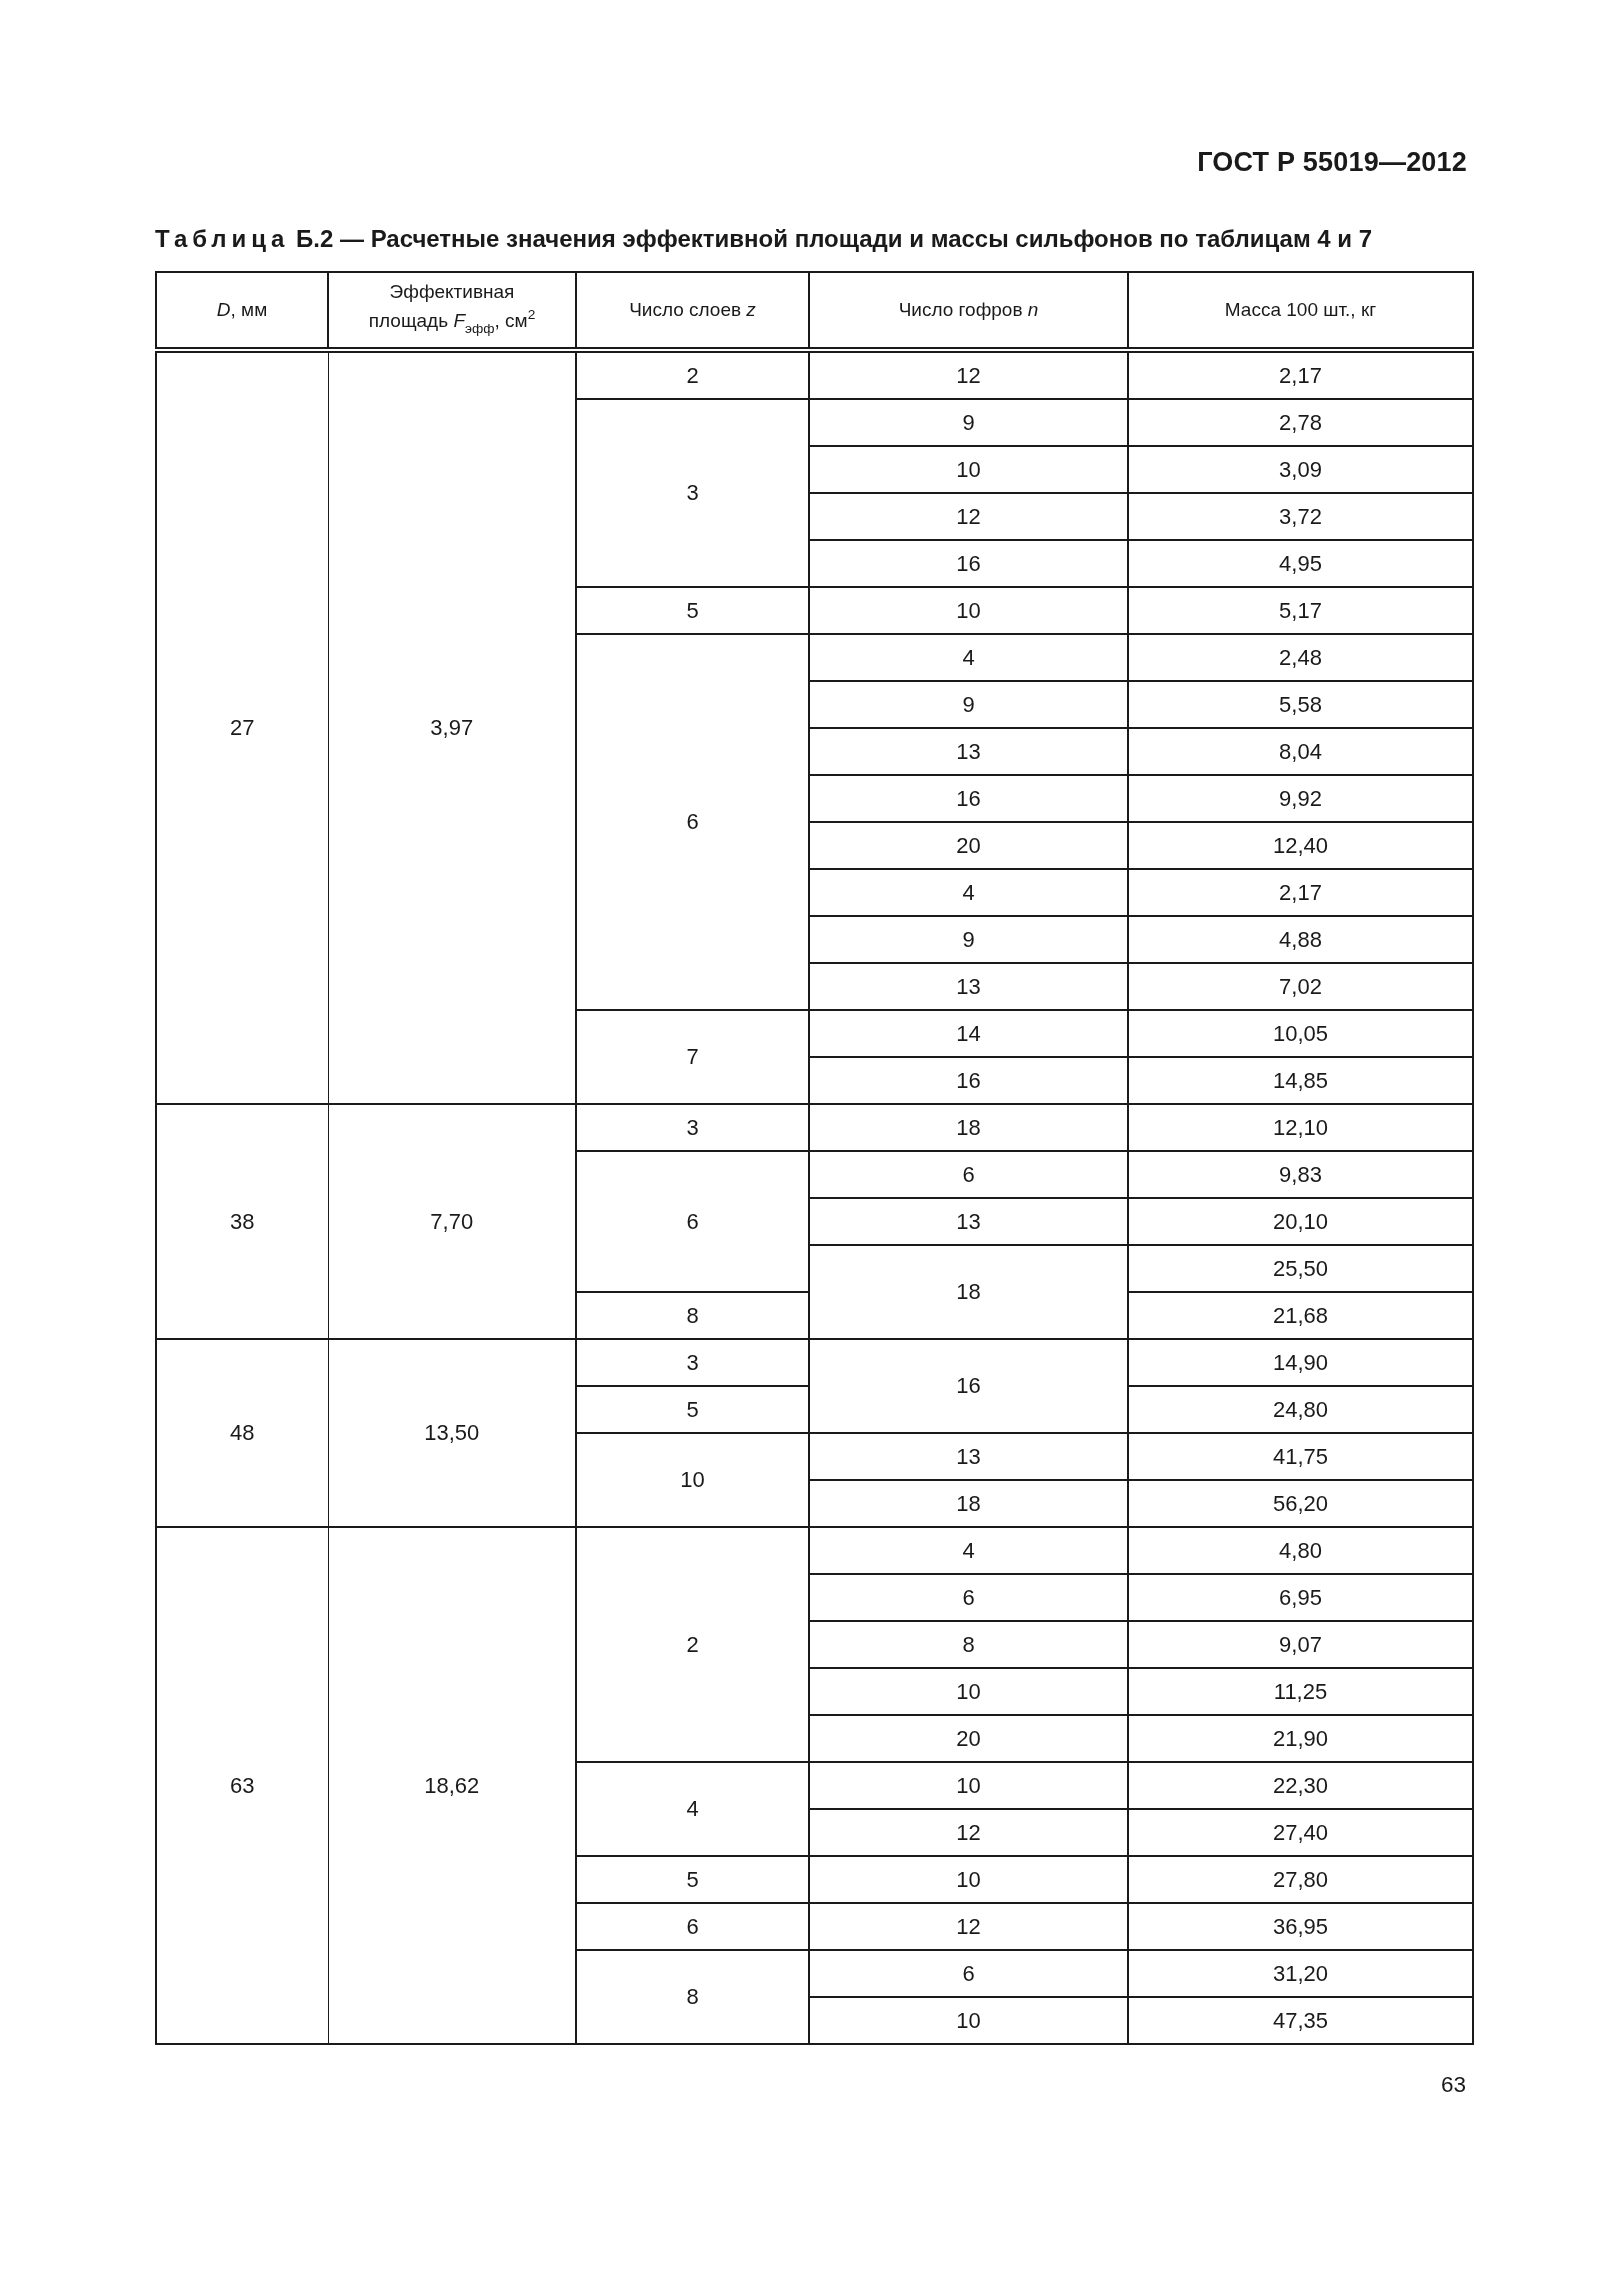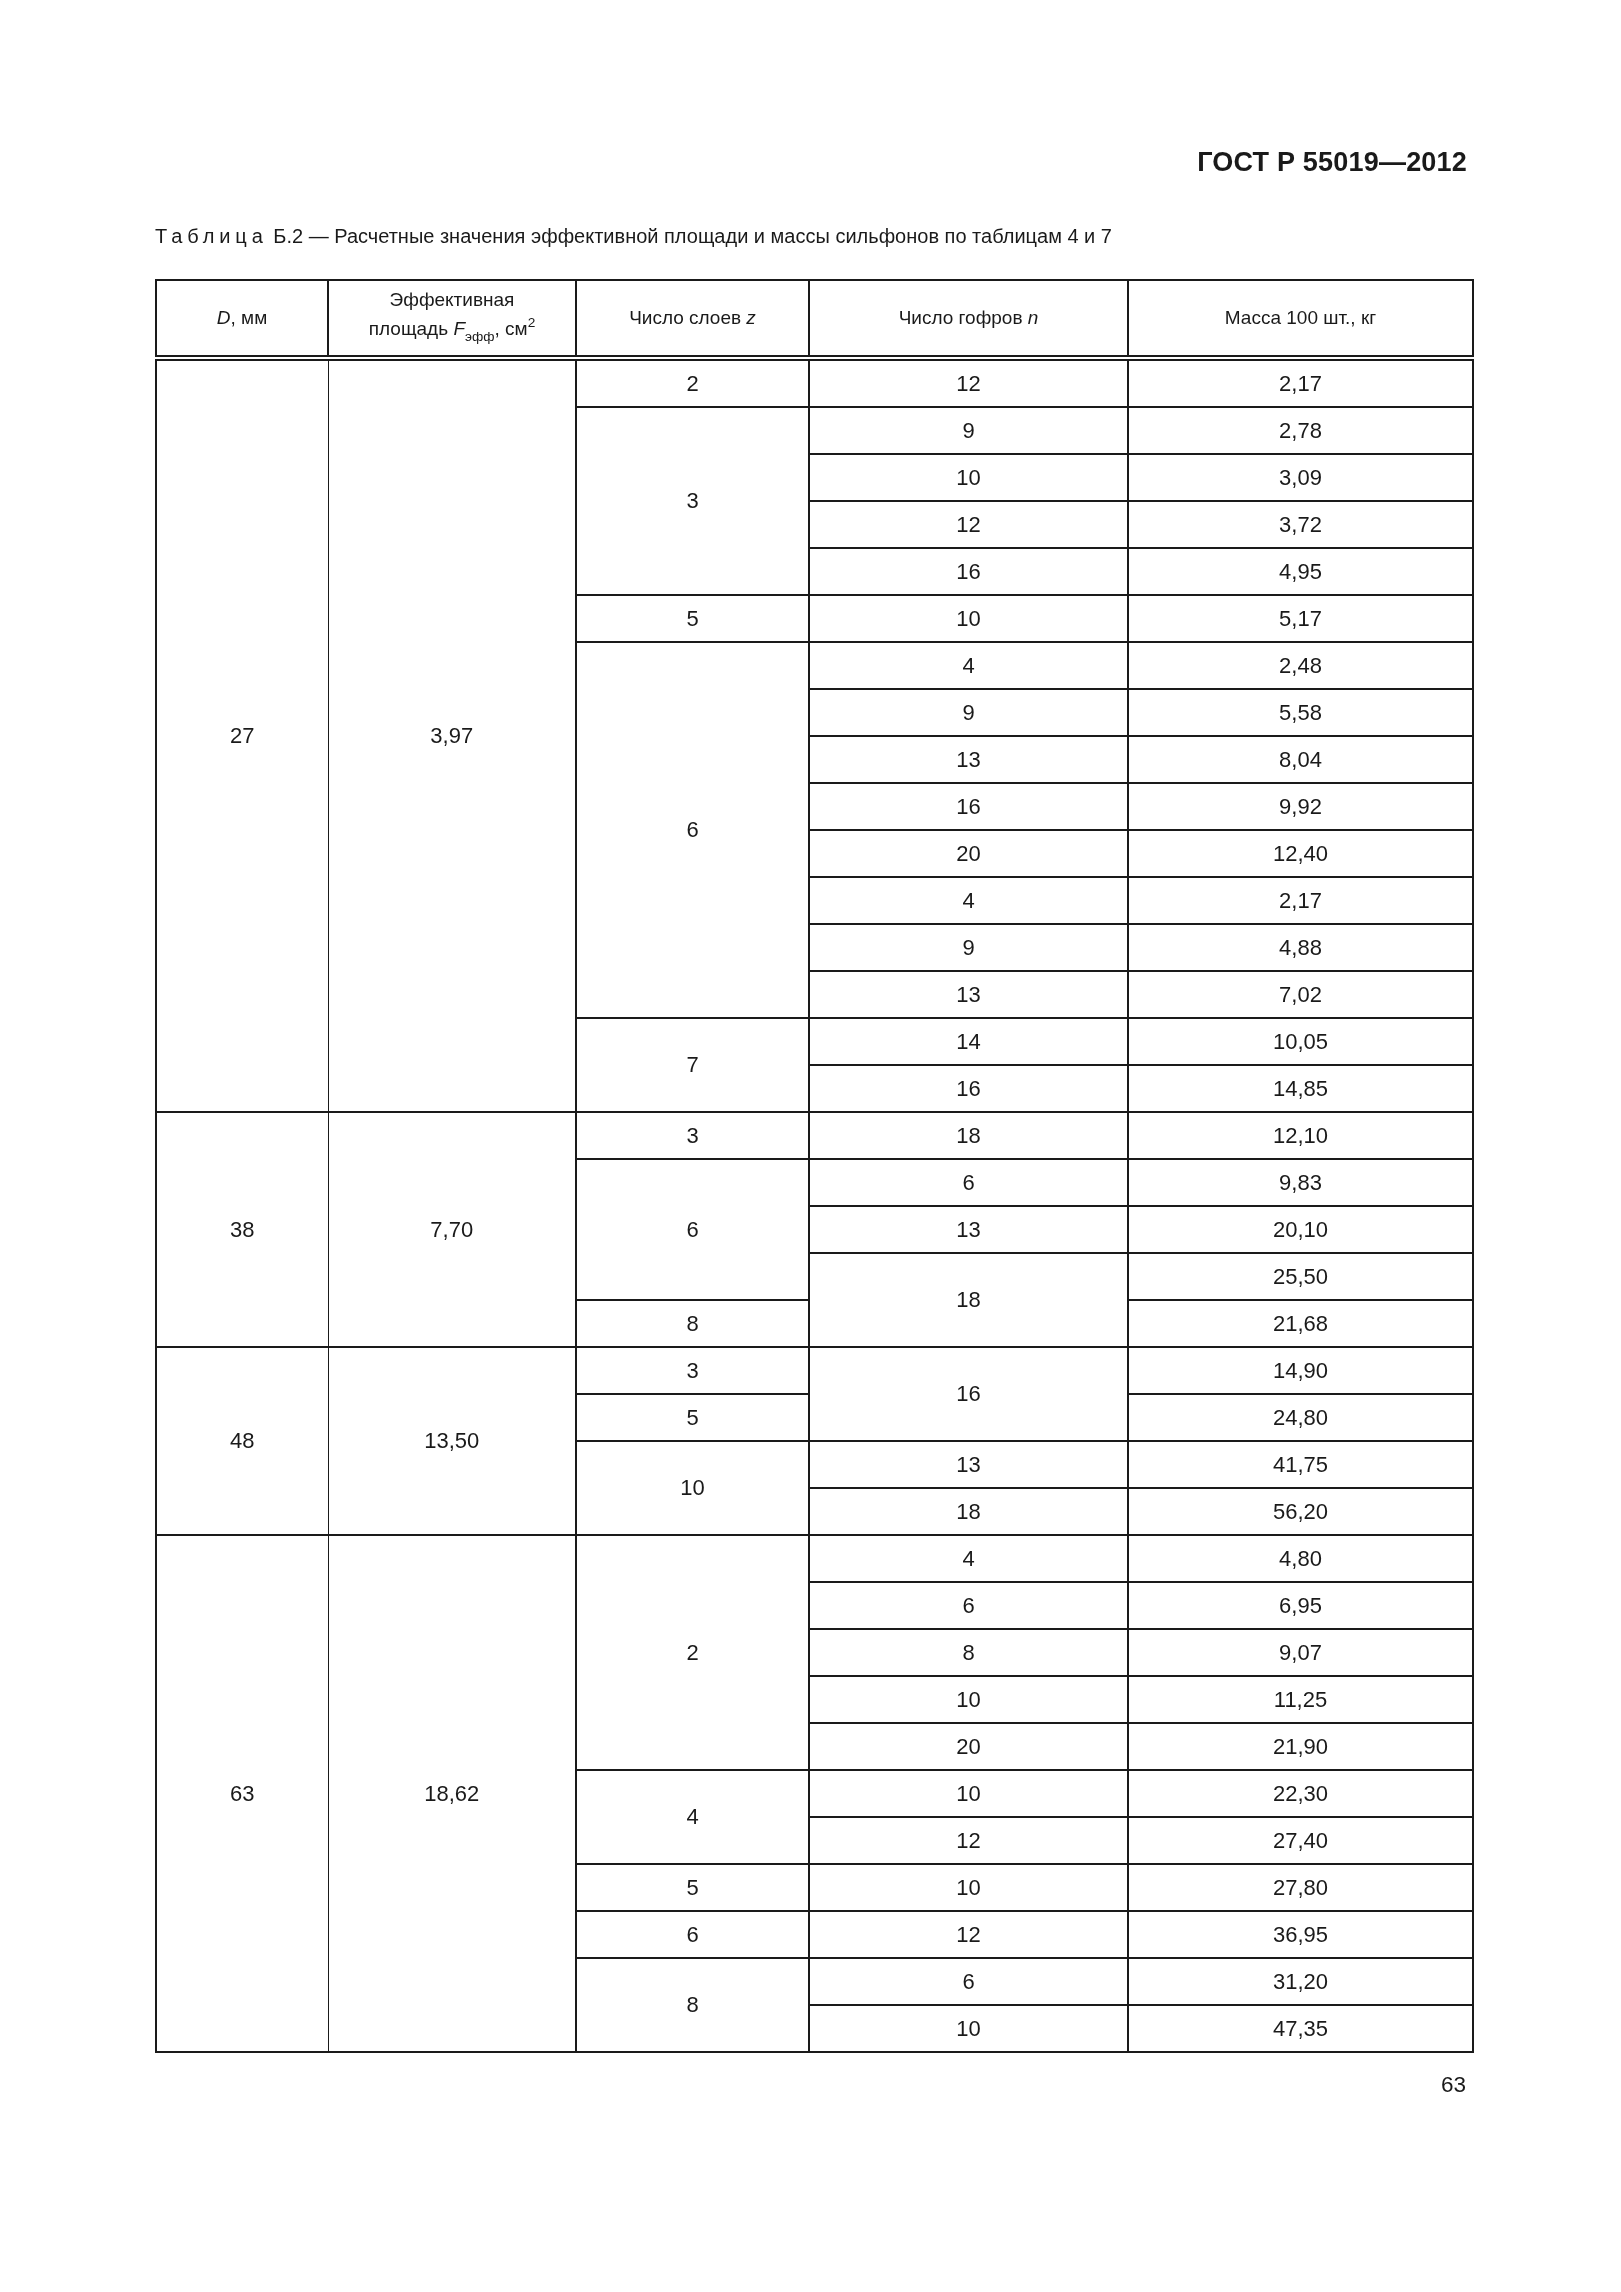--- a/index.html
+++ b/index.html
@@ -1,21 +1,21 @@
 <!DOCTYPE html>
 <html><head>
 <meta charset="utf-8">
 <style>
   html, body { margin:0; padding:0; background:#ffffff; }
   body { width:1621px; height:2293px; position:relative; font-family:"Liberation Sans", sans-serif; color:#1a1a1a; }
   .doc-id { position:absolute; top:147px; right:154px; font-size:27px; font-weight:bold; letter-spacing:0.2px; }
-  .caption { position:absolute; top:225px; left:155px; font-size:20px; white-space:nowrap; }
+  .caption { position:absolute; top:225px; left:155px; font-size:24px; white-space:nowrap;font-weight:bold; }
   .caption .spaced { letter-spacing:4.9px; }
   .page-num { position:absolute; top:2072px; right:155px; font-size:22.5px; }
-  table.t { position:absolute; left:155px; top:279px; width:1316px; border-collapse:collapse; table-layout:fixed; }
+  table.t { position:absolute; left:155px; top:271px; width:1316px; border-collapse:collapse; table-layout:fixed; }
   table.t td, table.t th { border:2px solid #1a1a1a; text-align:center; vertical-align:middle; font-size:22px; font-weight:normal; padding:0; }
   table.t th { height:74px; font-size:19px; line-height:23.5px; border-width:2.5px; }
   table.t thead tr { border-bottom:6.9px double #1a1a1a; }
   table.t thead th { border-bottom:6.9px double #1a1a1a; }
   table.t td { height:45px; }
   table.t td.span { border-left:1.5px solid #1a1a1a; border-right:1.5px solid #1a1a1a; }
   table.t { border:2.9px solid #1a1a1a; }
   .it { font-style:italic; }
   sub, sup { font-size:13.7px; }
   sub { vertical-align:-5.9px; }

